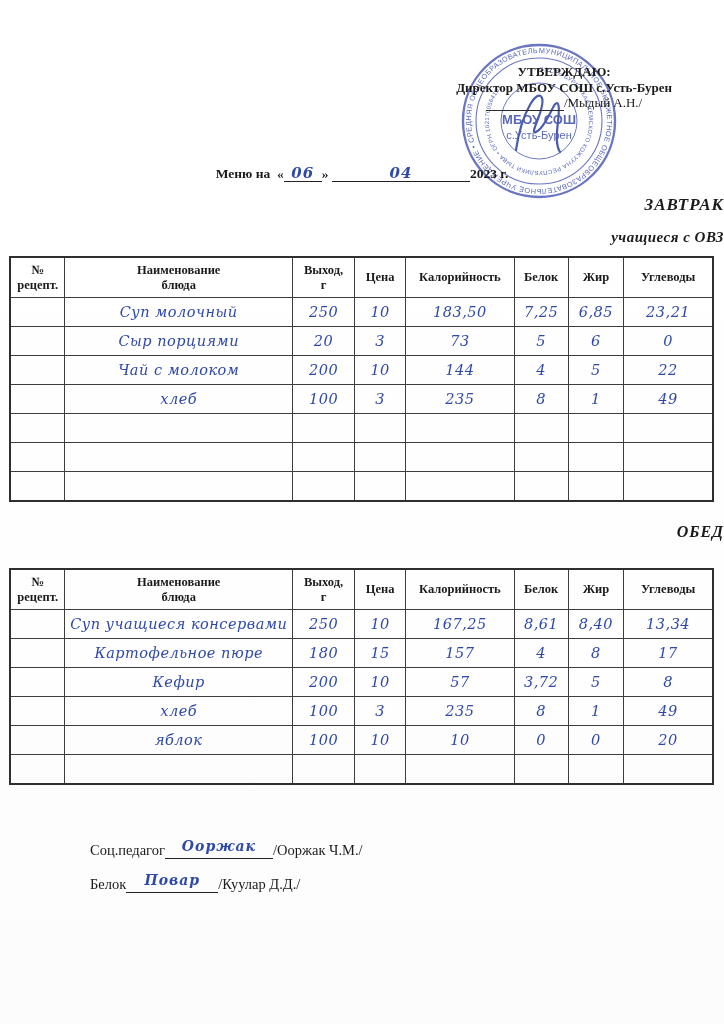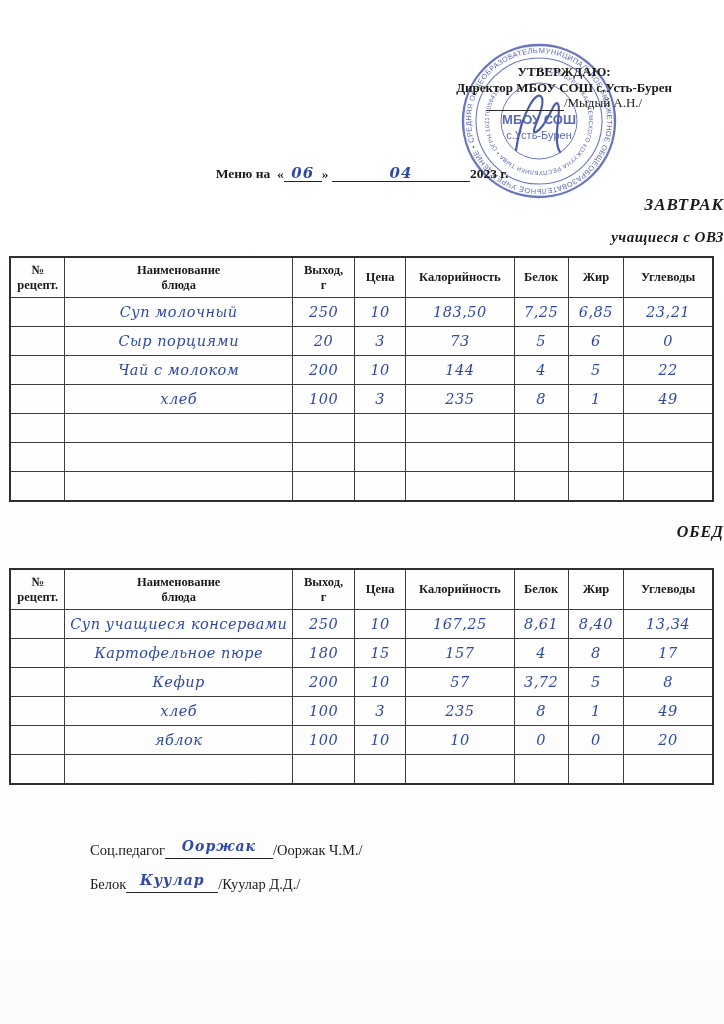--- a/index.html
+++ b/index.html
@@ -320,17 +320,17 @@
           <td></td>
         </tr>
       </tbody>
   </table>
 
   <div class="signatures">
     <div class="sig-row">
       <span>Соц.педагог</span><span class="sig-blank sb-0"><span class="hw">Ооржак</span></span><span>/Ооржак Ч.М./</span>
     </div>
     <div class="sig-row">
-      <span>Белок</span><span class="sig-blank sb-1"><span class="hw">Куулар</span></span><span>/Куулар Д.Д./</span>
+      <span>Белок</span><span class="sig-blank sb-1"><span class="hw">Повар</span></span><span>/Куулар Д.Д./</span>
     </div>
   </div>
 
 </div>
 
 </body></html>

